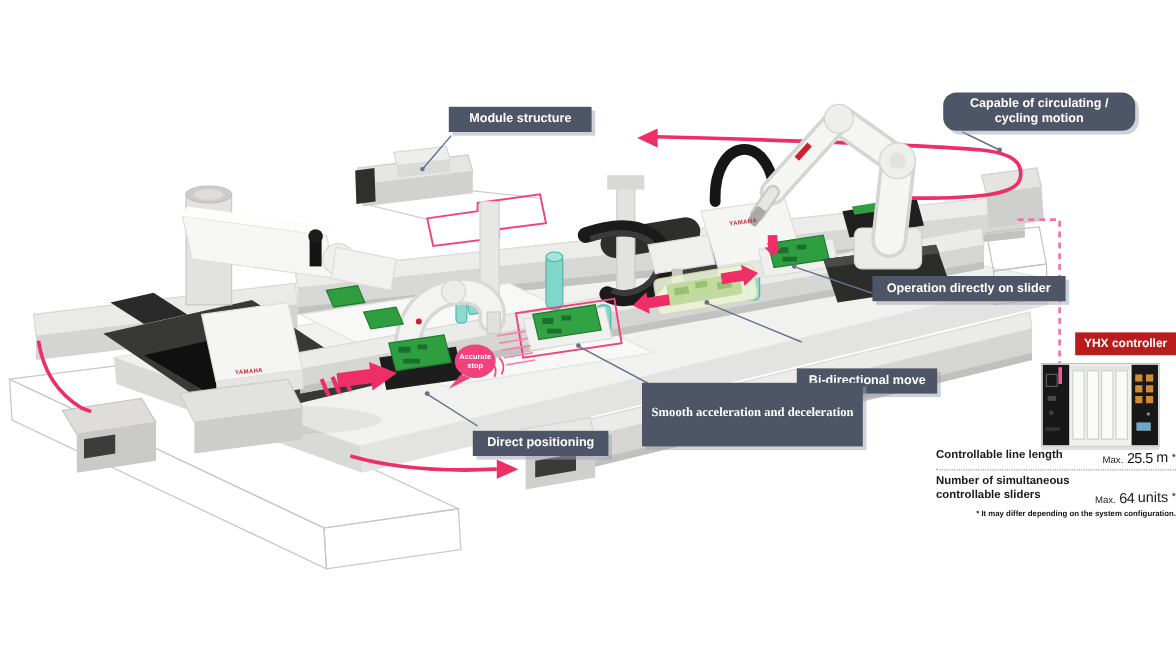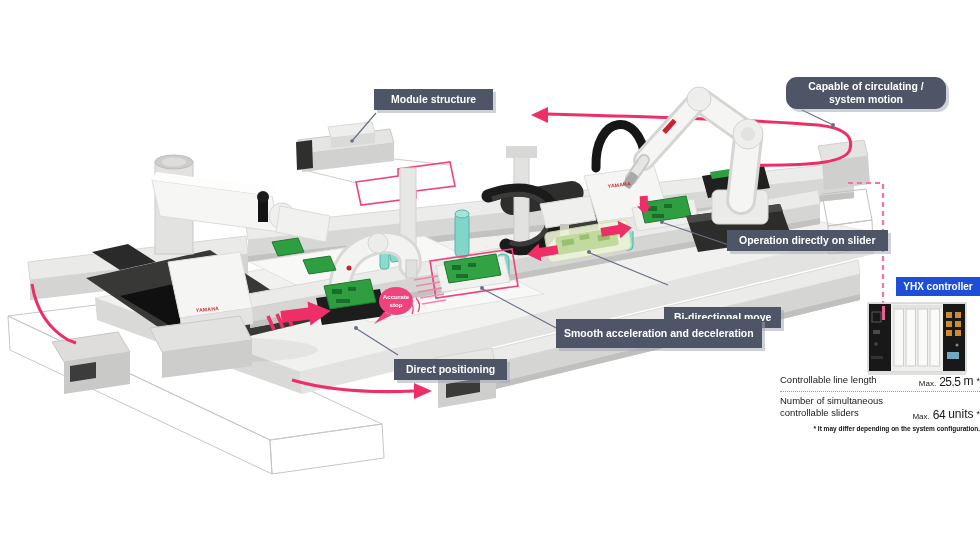--- a/index.html
+++ b/index.html
@@ -6,27 +6,27 @@
   body{width:980px;height:560px;overflow:hidden;font-family:"Liberation Sans",sans-serif;}
   .stage{position:relative;width:980px;height:560px;background:#ffffff;}
   .stage svg{position:absolute;left:0;top:0;font-family:"Liberation Sans",sans-serif;}
   .callout{
     position:absolute;background:#4d5566;color:#ffffff;font-weight:bold;
     font-size:10.5px;line-height:1.2;text-align:center;padding:4px 10px;
     box-shadow:3px 3px 0 rgba(158,164,178,0.5);white-space:nowrap;z-index:5;
   }
   .callout.two-line{white-space:normal;width:144px;padding:3px 8px;line-height:1.25;}
   .yhx-tag{
-    position:absolute;left:896px;top:277px;width:70px;background:#1d4ed8;color:#fff;
+    position:absolute;left:896px;top:277px;width:70px;background:#b91c1c;color:#fff;
     font-weight:bold;font-size:10px;text-align:center;padding:4px 7px;z-index:5;
   }
   .specs{position:absolute;left:780px;top:373px;width:200px;color:#191919;z-index:5;}
   .spec-row{display:flex;justify-content:space-between;align-items:flex-end;padding:1px 0;}
   .spec-label{font-size:9.5px;line-height:1.2;padding-bottom:3px;}
-  .spec-label span{display:block;}
+  .spec-label span{display:block;font-weight:bold;}
   .spec-label span:empty{display:none;}
   .spec-value{display:flex;align-items:flex-end;white-space:nowrap;}
   .spec-max{font-size:8px;margin-right:3px;}
   .spec-num{font-size:12px;letter-spacing:-0.5px;line-height:1;}
   .spec-unit{font-size:12px;margin-left:3px;}
   .spec-note{font-size:9px;margin-left:3px;align-self:center;}
   .spec-divider{border-top:1px dotted #9a9a9a;margin:2px 0;}
   .spec-footnote{font-size:6.5px;font-weight:bold;text-align:right;margin-top:3px;color:#111;}
   .bubble-text{font-size:6.2px;font-weight:bold;fill:#ffffff;text-anchor:middle;}
   .brand-text{font-size:5px;font-weight:bold;fill:#c8242f;letter-spacing:0.3px;}
@@ -290,25 +290,25 @@
     </g>
     <rect x="947" y="352" width="12" height="7" fill="#6fa8c0"></rect>
     <circle cx="957" cy="345" r="1.5" fill="#888888"></circle>
     <rect x="868" y="372" width="98" height="3" fill="#e0e0de"></rect>
   </g>
 </svg>
 
   <div class="callout" style="left:374px;top:89px;padding:4px 17px;">Module structure</div>
   <div class="callout two-line" style="left:786px;top:77px;border-radius:11px;">
     <span>Capable of circulating /</span><br>
-    <span>system motion</span>
+    <span>cycling motion</span>
   </div>
   <div class="callout" style="left:727px;top:230px;padding:4px 12px;">Operation directly on slider</div>
   <div class="callout" style="left:664px;top:271px;margin-top:36px;">Bi-directional move</div>
-  <div class="callout" style="left:556px;top:319px;padding:8px 8px;">Smooth acceleration and deceleration</div>
+  <div class="callout" style="left:535px;top:319px;padding:20px 8px;font-family:Liberation Serif, serif;">Smooth acceleration and deceleration</div>
   <div class="callout" style="left:394px;top:359px;padding:4px 12px;">Direct positioning</div>
 
   <div class="yhx-tag">YHX controller</div>
 
   <div class="specs">
     <div class="spec-row">
       <div class="spec-label">
         <span>Controllable line length</span>
 
       </div>

